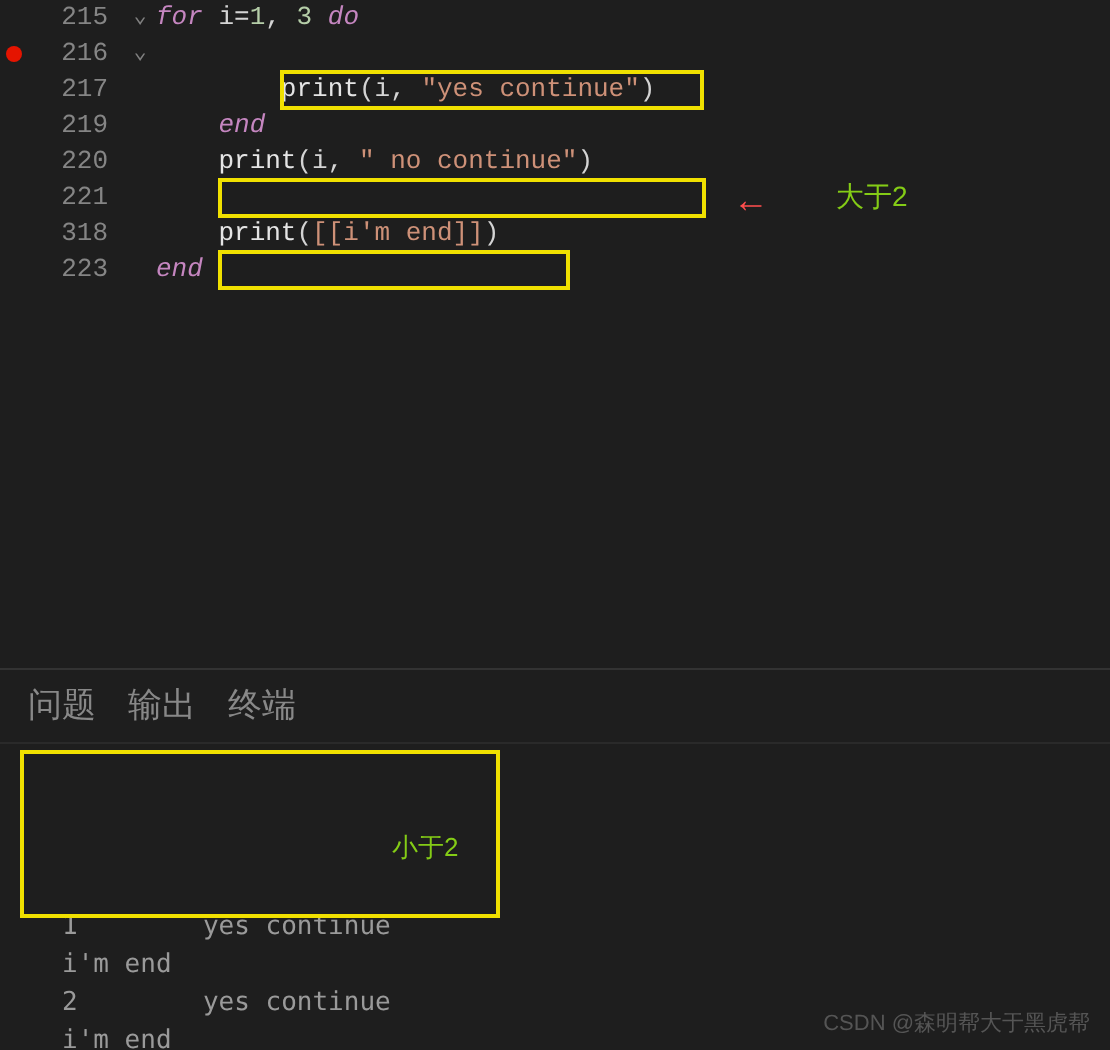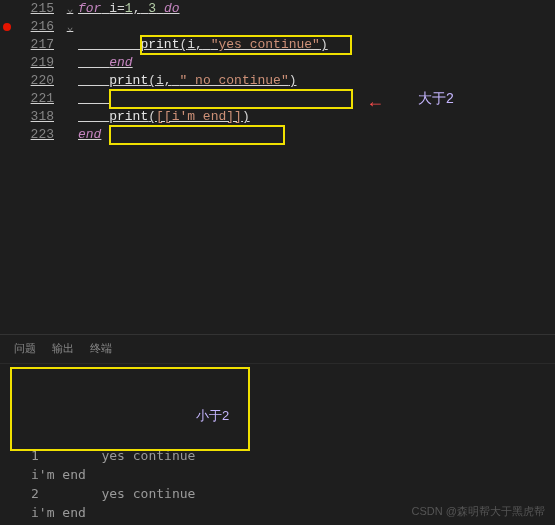--- a/index.html
+++ b/index.html
@@ -13,21 +13,20 @@
     color: #d4d4d4;
     overflow: hidden;
     position: relative;
   }
   
   .editor {
     position: relative;
     background: #1e1e1e;
     height: 343px;
     overflow: hidden;
-    text-decoration: underline;
   }
   .code-line {
     display: flex;
     align-items: center;
     height: 18px;
     line-height: 18px;
     white-space: pre;
   }
   .breakpoint-col {
     width: 14px;
@@ -78,41 +77,41 @@
 
   
   .arrow {
     position: absolute;
     color: #ff4d4d;
     font-size: 18px;
     font-weight: bold;
   }
   .annot {
     position: absolute;
-    color: #c4b5fd;
+    color: #84cc16;
     font-size: 14px;
     font-family: "Microsoft YaHei", sans-serif;
   }
 
   
   .panel {
     position: absolute;
     left: 0;
     right: 0;
     bottom: 0;
     height: 190px;
     background: #1e1e1e;
     border-top: 1px solid #333;
     font-family: Consolas, monospace;
   }
   .tabs {
     display: flex;
     gap: 16px;
     padding: 6px 14px 4px 14px;
-    font-size: 11px;
+    font-size: 17px;
     font-family: "Microsoft YaHei", sans-serif;
     color: #888;
     border-bottom: 1px solid #2a2a2a;
   }
   .tab { cursor: pointer; padding-bottom: 3px; }
   .tab.active {
     color: #e7e7e7;
     border-bottom: 1px solid #e7e7e7;
   }
   .console {

